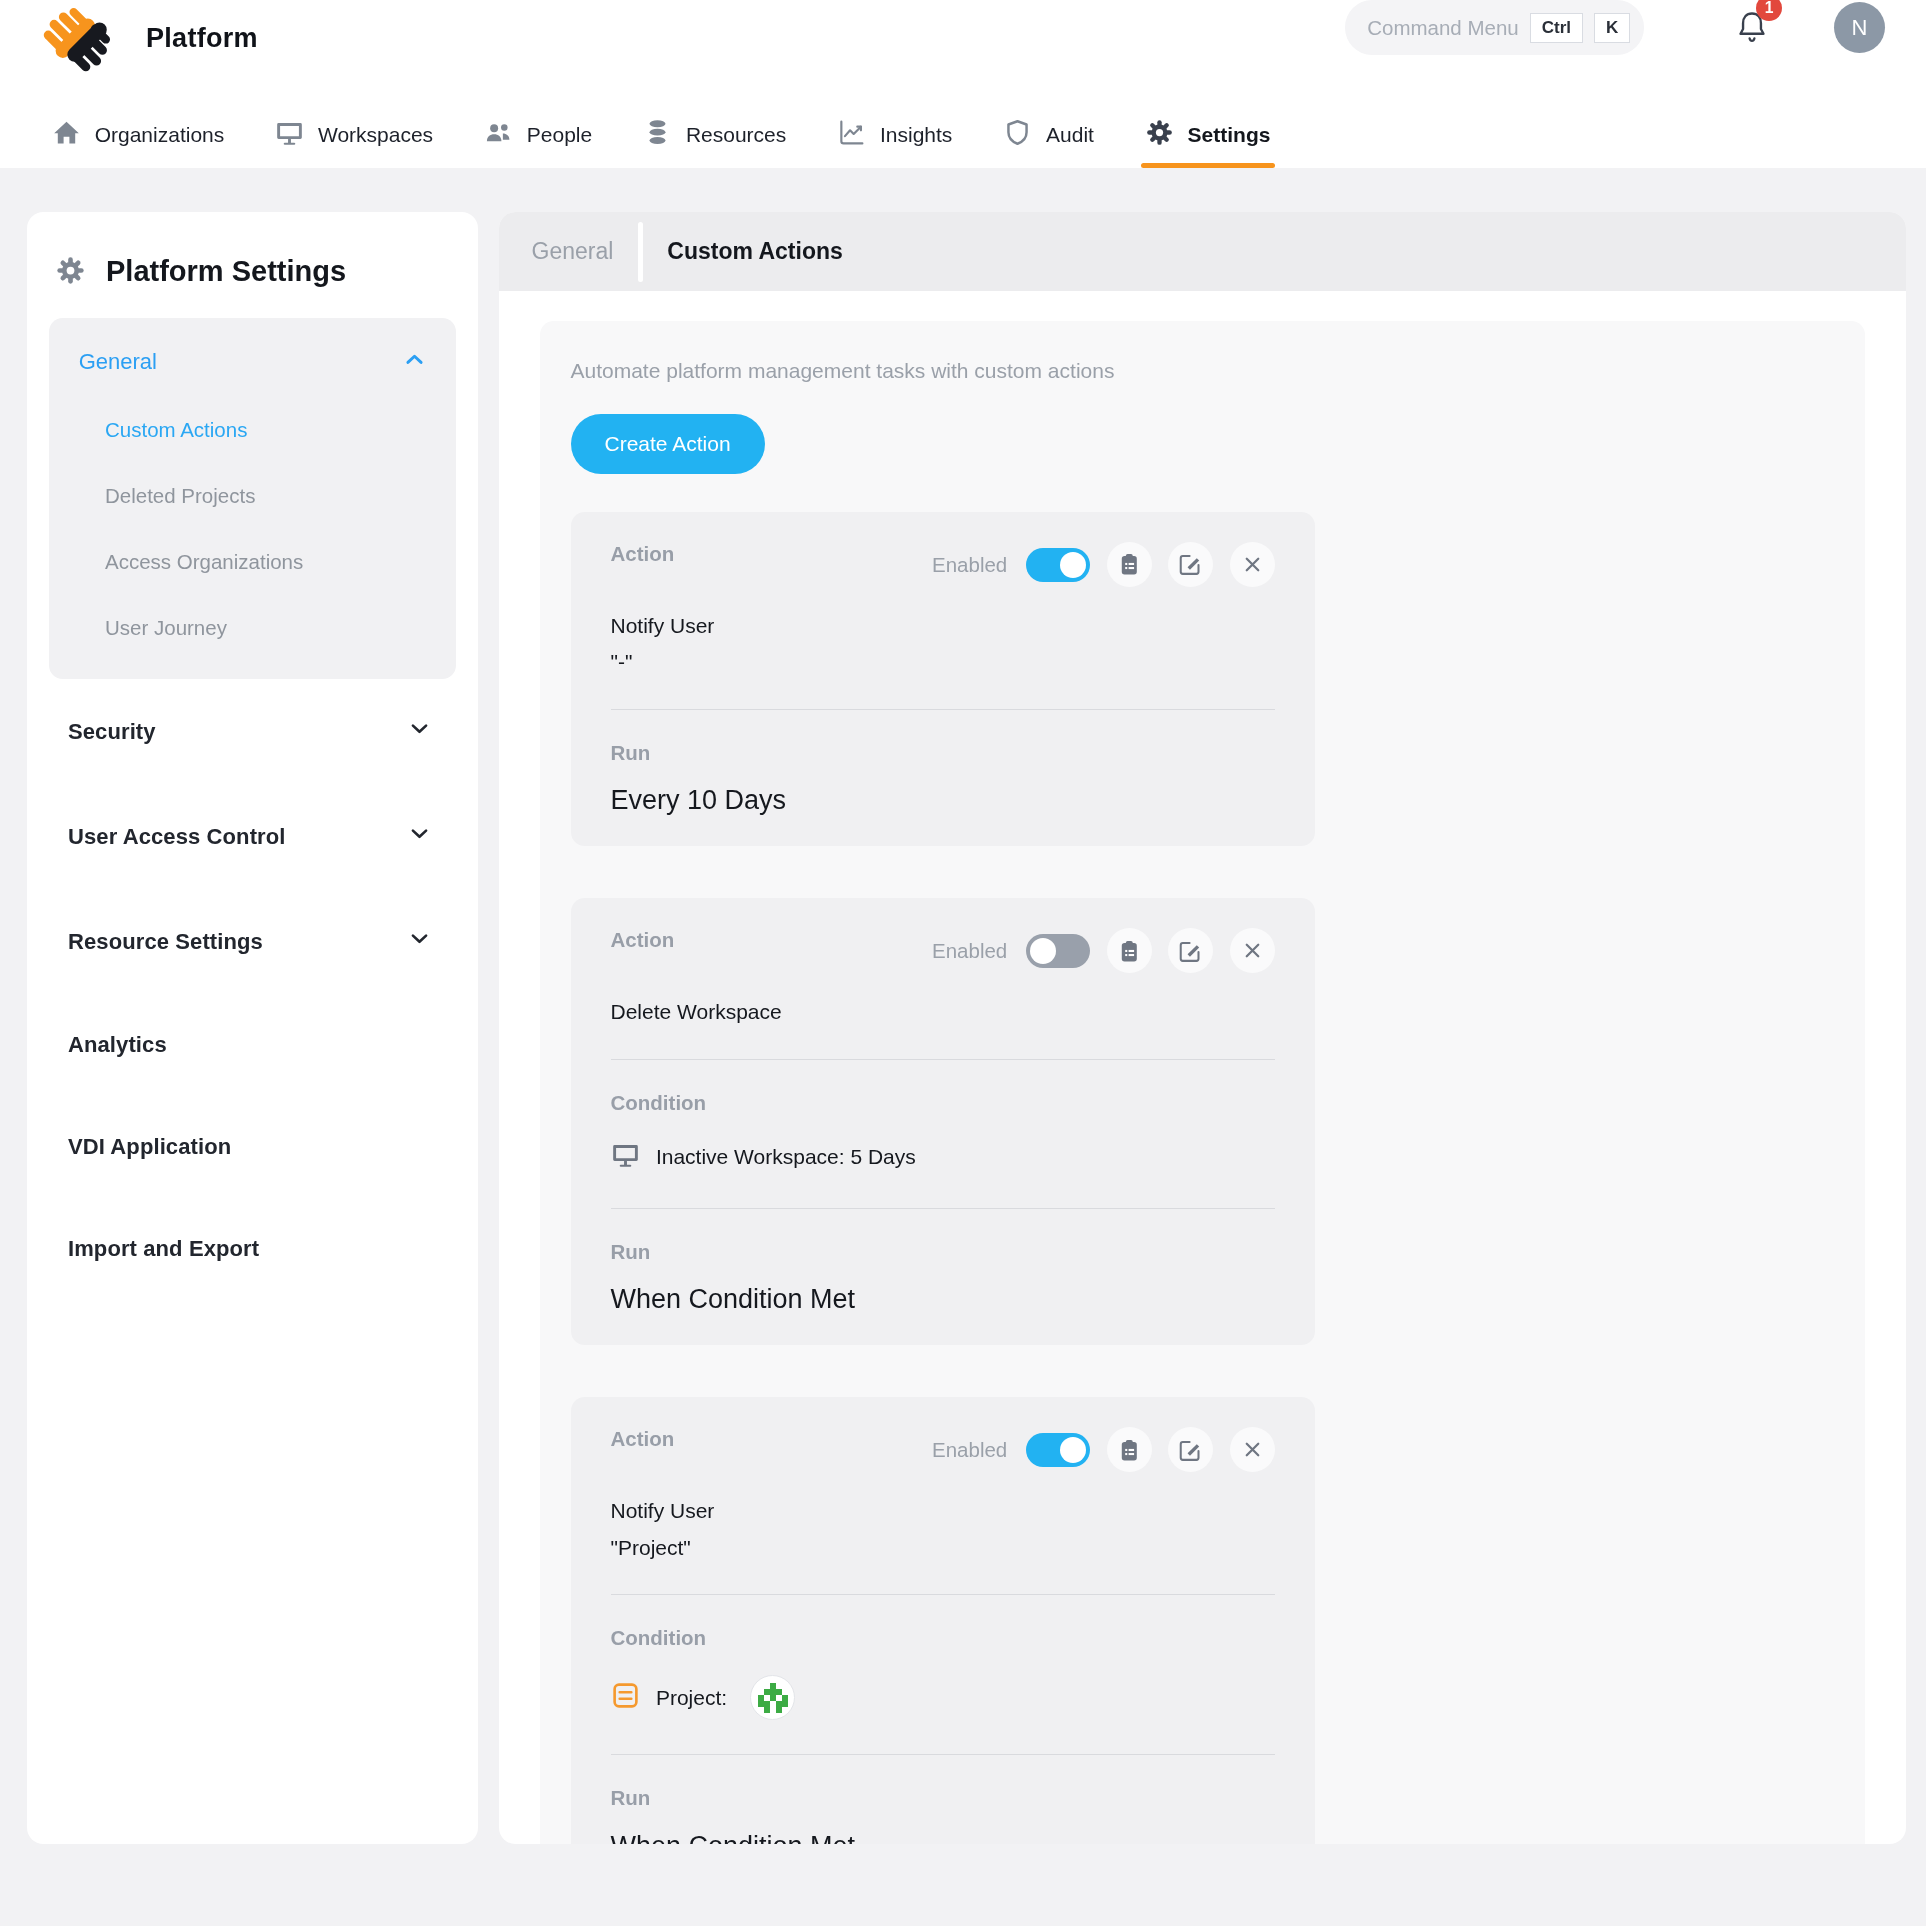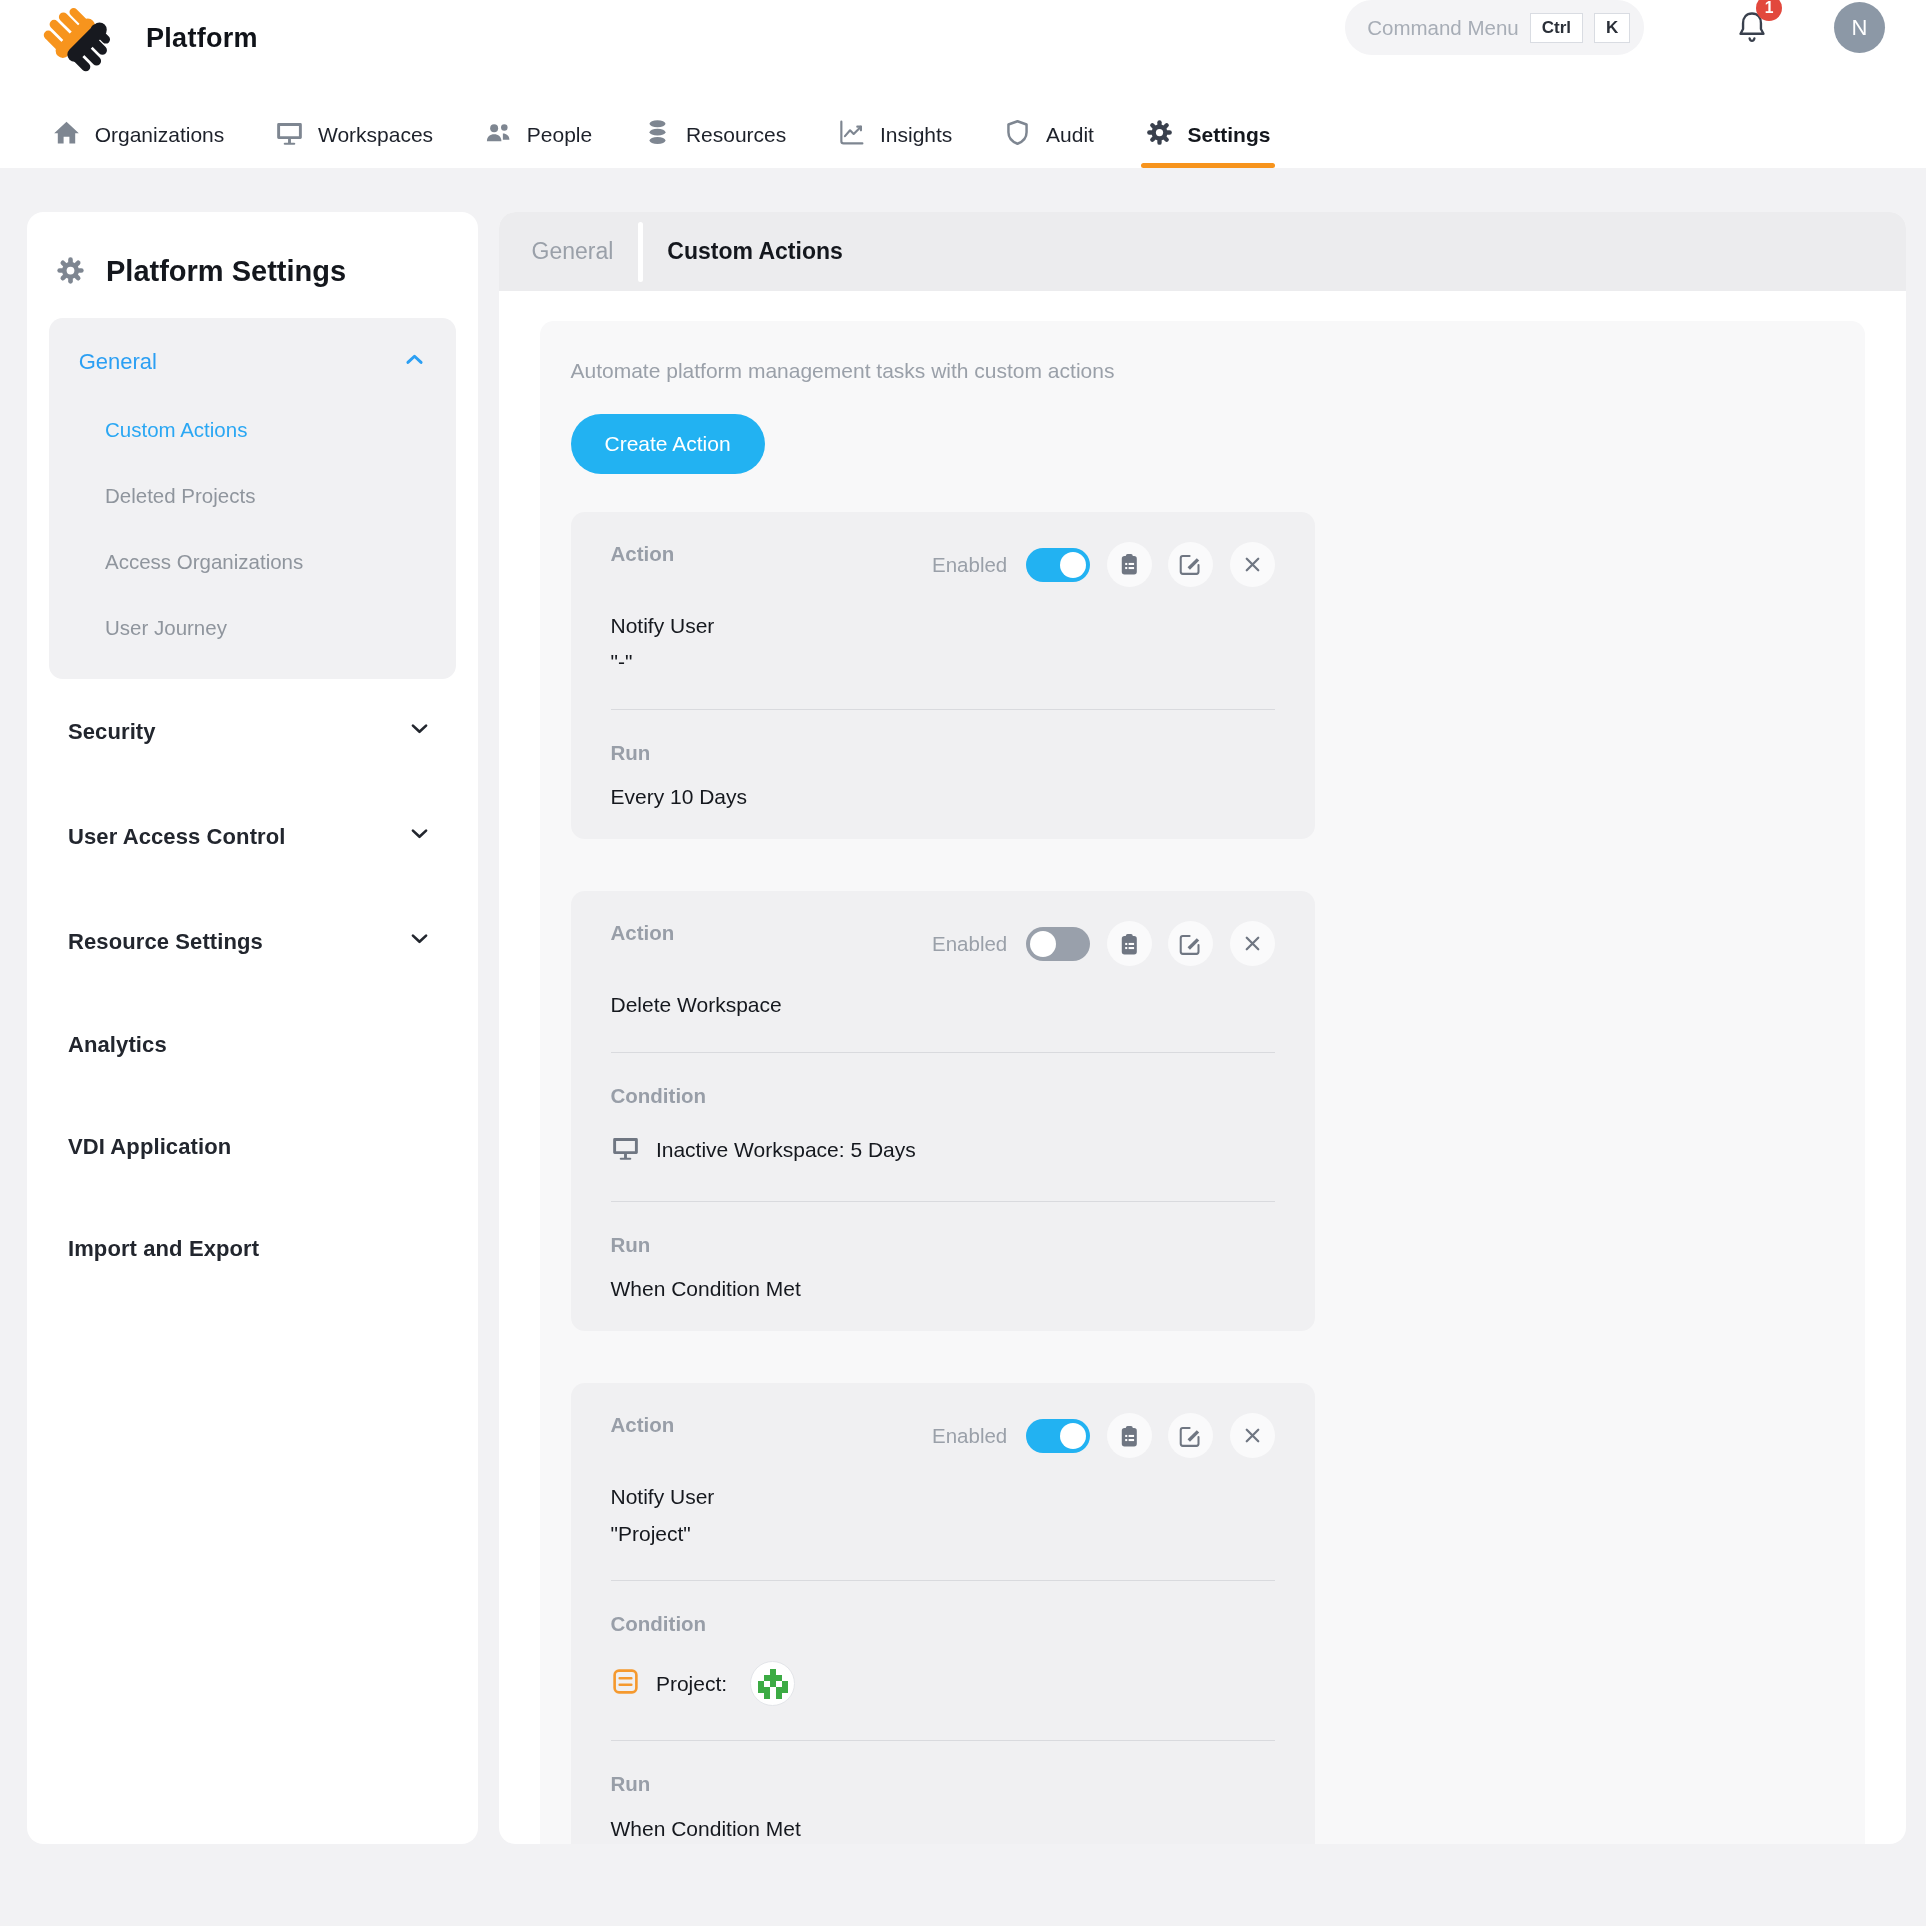--- a/index.html
+++ b/index.html
@@ -71,21 +71,21 @@
   .toggle.on{background:var(--blue)}
   .toggle.off{background:#99A0AB}
   .knob{position:absolute;top:4.1px;left:4.1px;width:26px;height:26px;border-radius:50%;background:#fff}
   .toggle.on .knob{left:34px}
   .icon-btn{width:45px;height:45px;border-radius:50%;background:#FAFAFB;border:none;cursor:pointer;
             display:flex;align-items:center;justify-content:center;flex:none}
   .value{font-size:21px;color:var(--ink);margin-top:27px;line-height:1.15}
   .value2{margin-top:12.3px}
   .divider{height:1.4px;background:#D9DADE;margin-top:34px}
   .sec-lbl{margin-top:31px}
-  .run-val{font-size:21px;color:var(--ink);margin-top:20.5px}
+  .run-val{font-size:27px;color:var(--ink);margin-top:20.5px}
   .cond-row{display:flex;align-items:center;gap:16.4px;margin-top:24.6px;font-size:21px;color:var(--ink)}
   .identicon{width:45px;height:45px;border-radius:50%;border:1.4px solid #E3E5E9;background:#fff;
              display:flex;align-items:center;justify-content:center;margin-left:6.8px}
 </style>
 </head>
 <body>
 
 <div class="page">
 
   <div class="topbar">

